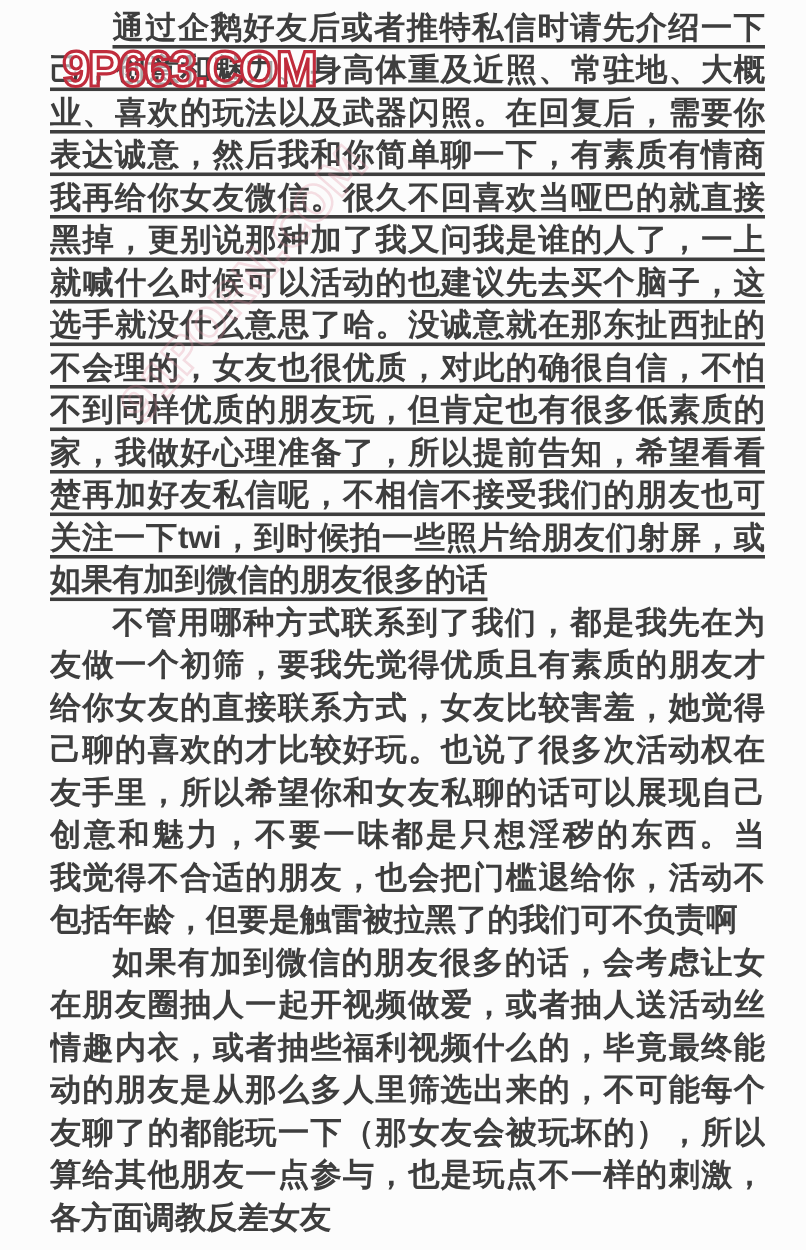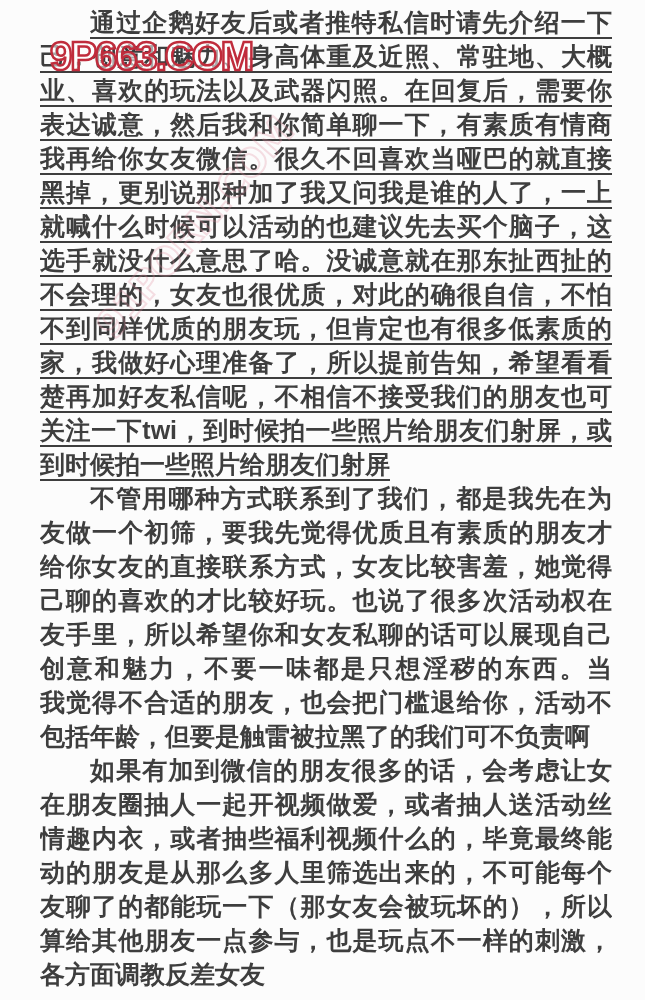--- a/index.html
+++ b/index.html
@@ -81,21 +81,21 @@
         <div class="line">表达诚意，然后我和你简单聊一下，有素质有情商的</div>
         <div class="line">我再给你女友微信。很久不回喜欢当哑巴的就直接拉</div>
         <div class="line">黑掉，更别说那种加了我又问我是谁的人了，一上来</div>
         <div class="line">就喊什么时候可以活动的也建议先去买个脑子，这种</div>
         <div class="line">选手就没什么意思了哈。没诚意就在那东扯西扯的我</div>
         <div class="line">不会理的，女友也很优质，对此的确很自信，不怕找</div>
         <div class="line">不到同样优质的朋友玩，但肯定也有很多低素质的玩</div>
         <div class="line">家，我做好心理准备了，所以提前告知，希望看看清</div>
         <div class="line">楚再加好友私信呢，不相信不接受我们的朋友也可以</div>
         <div class="line">关注一下twi，到时候拍一些照片给朋友们射屏，或者</div>
-        <div class="line last">到时候拍一些照片给朋友们射屏</div>
+        <div class="line last">如果有加到微信的朋友很多的话</div>
       </div>
       <div class="para">
         <div class="line indent">不管用哪种方式联系到了我们，都是我先在为女</div>
         <div class="line">友做一个初筛，要我先觉得优质且有素质的朋友才会</div>
         <div class="line">给你女友的直接联系方式，女友比较害羞，她觉得自</div>
         <div class="line">己聊的喜欢的才比较好玩。也说了很多次活动权在女</div>
         <div class="line">友手里，所以希望你和女友私聊的话可以展现自己的</div>
         <div class="line">创意和魅力，不要一味都是只想淫秽的东西。当然，</div>
         <div class="line">我觉得不合适的朋友，也会把门槛退给你，活动不成</div>
         <div class="line last">包括年龄，但要是触雷被拉黑了的我们可不负责啊</div>

